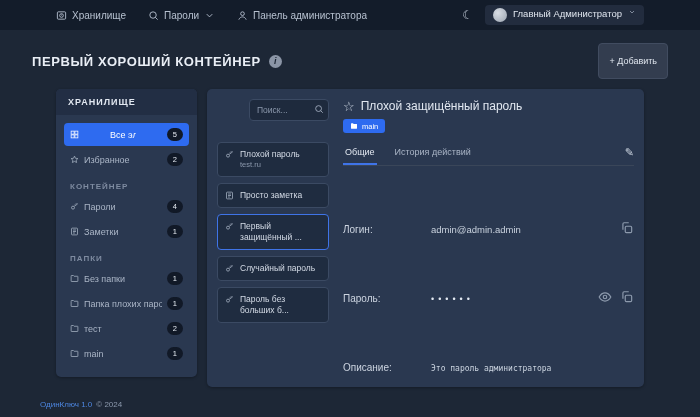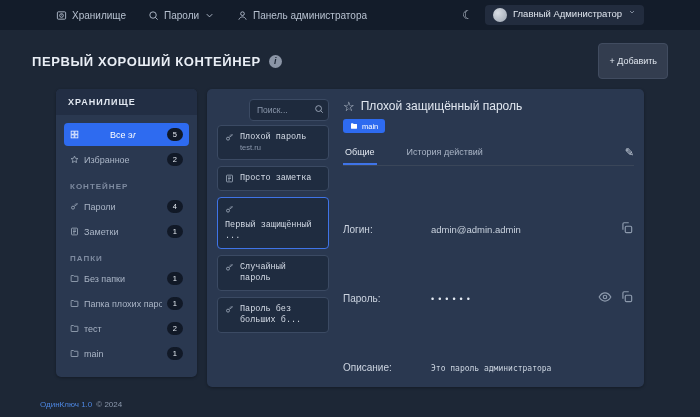--- a/index.html
+++ b/index.html
@@ -85,54 +85,54 @@
     padding:9px 6px 4px; font-weight:bold;
   }
 
   
   .main-card {
     flex:1; background:#2a3850; border-radius:5px;
     padding:10px; display:flex; gap:14px; min-height:162px;
     box-shadow:0 1px 3px rgba(0,0,0,.3);
   }
   .list-col { width:112px; flex:0 0 auto; }
-  .search-wrap { position:relative; margin-bottom:4px;padding-left:32px; }
+  .search-wrap { position:relative; margin-bottom:21px;padding-left:32px; }
   .search-input {
     width:100%; background:#1e2a3d; border:1px solid #3b4a63;
     border-radius:4px; color:#dfe5ee; font-size:8.5px;
     padding:5px 18px 5px 7px; font-family:inherit; outline:none;
   }
   .search-input::placeholder { color:#8b98ac; }
   .search-icon {
     position:absolute; right:5px; top:5px; width:10px; height:10px;
     stroke:#aab5c6; fill:none; stroke-width:2;
   }
   .entry {
     background:#1f2c40; border:1px solid #3b4a63; border-radius:4px;
     padding:6px 7px; margin-bottom:6px; display:flex; gap:6px;
     align-items:flex-start; font-size:8.5px; color:#d4dbe6; cursor:pointer;
   }
-  .entry.selected { border-color:#3f74e8;flex-direction:column; }
+  .entry.selected { border-color:#3f74e8; }
   .entry svg { width:9px; height:9px; stroke:#aab5c6; fill:none; stroke-width:2; margin-top:1px; flex:0 0 auto; }
-  .entry .e-title { line-height:1.3;font-family:Liberation Mono, monospace; }
+  .entry .e-title { line-height:1.3; }
   .entry .e-sub { font-size:7.5px; color:#8b98ac; line-height:1.3; }
 
   
   .detail-col { flex:1; min-width:0; }
   .detail-head { display:flex; align-items:center; gap:6px; }
   .star-icon { color:#c9d2de; font-size:13px; cursor:pointer; line-height:1; }
   .detail-title { font-size:12px; color:#e2e8f1; }
   .folder-badge {
     display:inline-flex; align-items:center; gap:4px;
     background:#2e6bf0; color:#fff; font-size:7.5px;
     border-radius:3px; padding:2.5px 7px; margin-top:6px;
   }
   .folder-badge svg { width:8px; height:8px; fill:#fff; }
   .tabs-row {
-    display:flex; align-items:center; gap:28px;
+    display:flex; align-items:center; gap:16px;
     border-bottom:1px solid #3a4659; margin-top:12px; position:relative;
   }
   .tab {
     font-size:9px; padding:0 2px 6px; cursor:pointer; color:#aab5c6;
     border-bottom:2px solid transparent; margin-bottom:-1px;
   }
   .tab.active { color:#e2e8f1; border-bottom-color:#3f74e8; }
   .pencil-btn {
     margin-left:auto; color:#c9d2de; font-size:11px; cursor:pointer;
     padding-bottom:6px;

